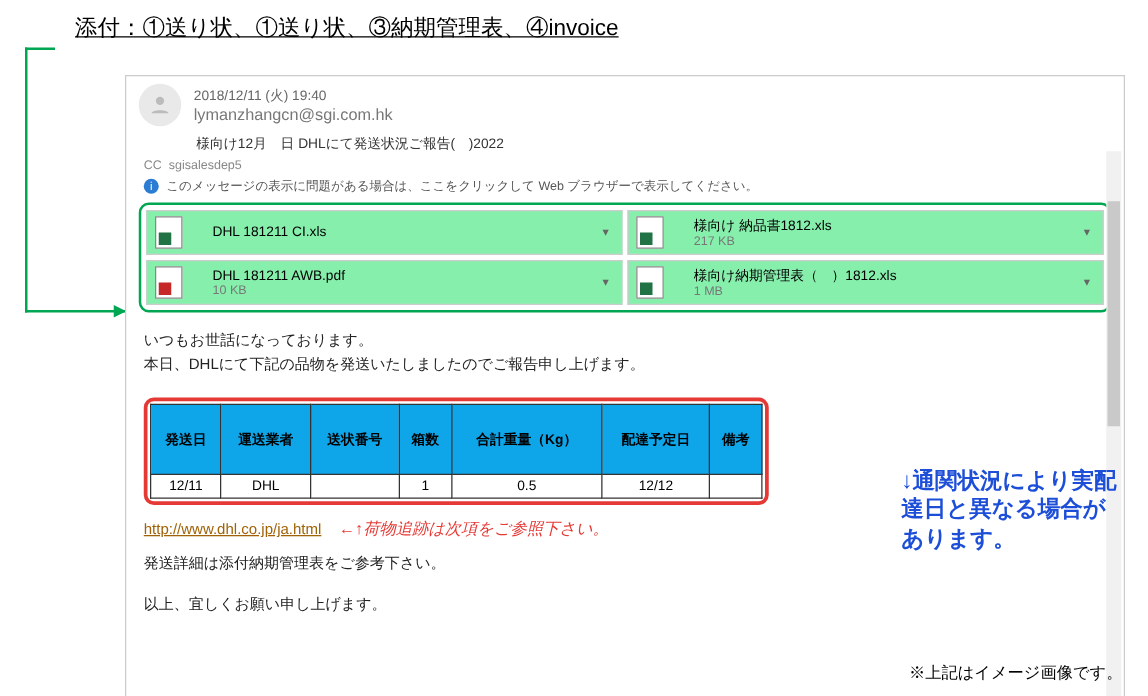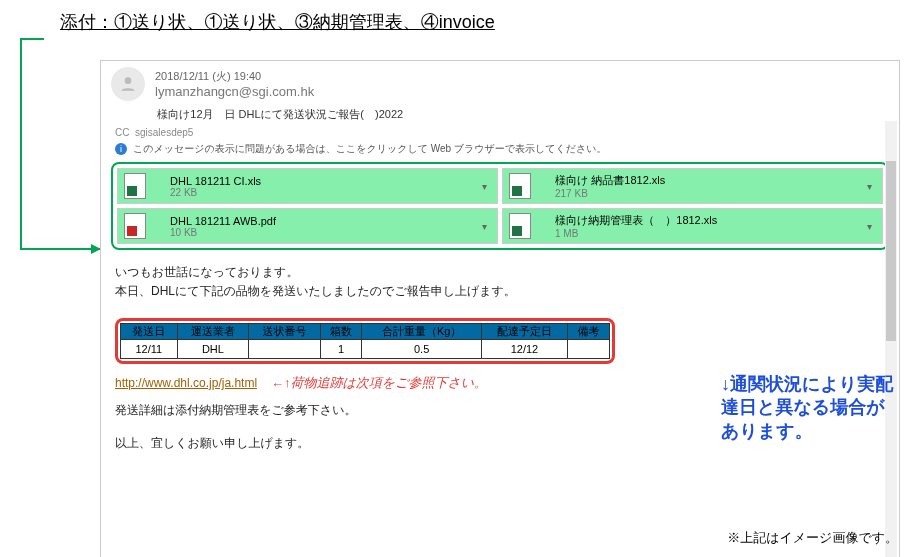--- a/index.html
+++ b/index.html
@@ -30,21 +30,21 @@
 .file-meta { flex: 1; display: flex; flex-direction: column; }
 .file-name { font-size: 11px; }
 .file-size { font-size: 10px; color: #777; }
 .file-chev { color: #666; font-size: 10px; padding: 0 4px; }
 .attach-note { position: absolute; left: 530px; top: 169px; color: #00A651; font-size: 13px; }
 .body-area { padding: 6px 14px; font-size: 12px; color: #222; }
 .body-line { margin-bottom: 2px; }
 .body-note-inline { color: #1d4ed8; font-size: 18px; position: absolute; left: 620px; top: 312px; line-height: 1.3; font-weight: bold; }
 .ship-table-wrap { margin: 10px 14px 6px 14px; border: 3px solid #E53935; border-radius: 8px; padding: 2px; width: 500px; }
 table.ship { border-collapse: collapse; width: 100%; font-size: 11px; }
-table.ship th { background: #0369a1; border: 1px solid #333; padding: 0 4px; text-align: center; font-weight: normal; }
+table.ship th { background: #0ea5e9; border: 1px solid #333; padding: 20px 4px; text-align: center; font-weight: bold; }
 table.ship td { border: 1px solid #333; padding: 3px 4px; text-align: center; }
 .track-row { padding: 4px 14px; display: flex; align-items: center; gap: 14px; }
 .track-link { color: #a16207; text-decoration: underline; font-size: 12px; }
 .track-note { color: #E53935; font-size: 13px; font-style: italic; }
 .footer-note { position: absolute; right: 20px; bottom: 10px; font-size: 13px; color: #000; }
 .scroll-stub { position: absolute; right: 2px; top: 60px; width: 12px; bottom: 2px; background: #f1f1f1; }
 .scroll-thumb { position: absolute; right: 3px; top: 100px; width: 10px; height: 180px; background: #c9c9c9; }
 </style>
 </head>
 <body>
@@ -82,21 +82,20 @@
   <div class="warn-row">
     <span class="warn-icon">i</span>
     <span>このメッセージの表示に問題がある場合は、ここをクリックして Web ブラウザーで表示してください。</span>
   </div>
 
   <div class="attach-wrap">
     <div class="attach-item">
       <div class="file-icon xls"></div>
       <div class="file-meta">
         <div class="file-name">DHL 181211 CI.xls</div>
-        <div class="file-size">22 KB</div>
       </div>
       <div class="file-chev">▾</div>
     </div>
     <div class="attach-item">
       <div class="file-icon xls"></div>
       <div class="file-meta">
         <div class="file-name">様向け 納品書1812.xls</div>
         <div class="file-size">217 KB</div>
       </div>
       <div class="file-chev">▾</div>

